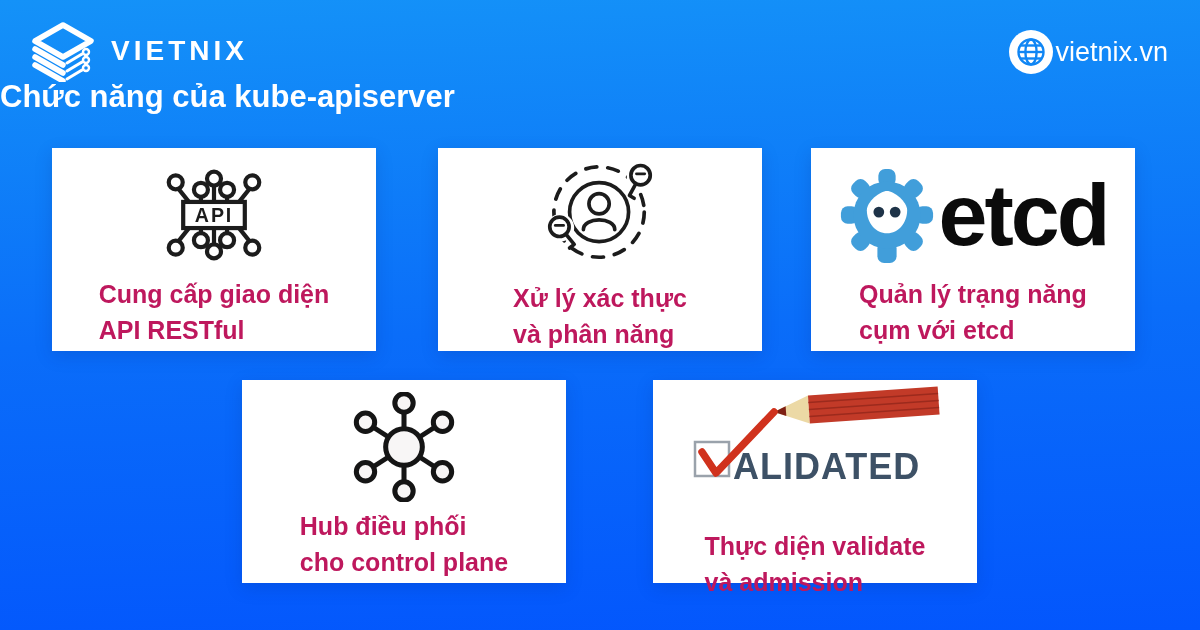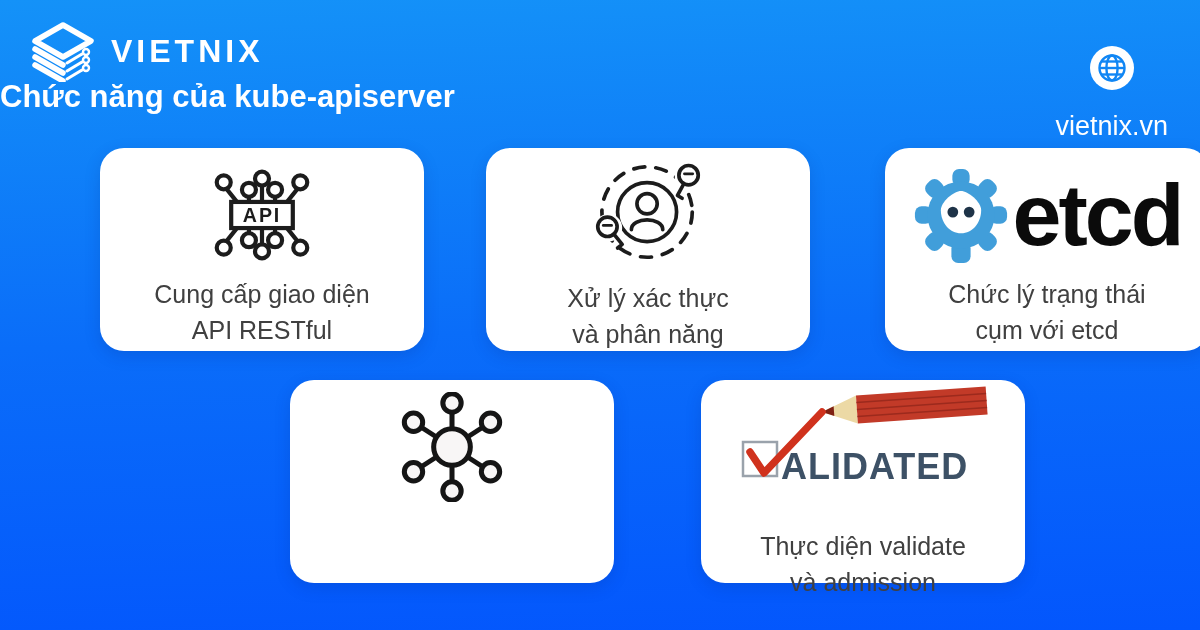--- a/index.html
+++ b/index.html
@@ -2,38 +2,37 @@
 <html><head>
 <meta charset="utf-8">
 <style>
   html,body{margin:0;padding:0;}
   body{
     width:1200px;height:630px;overflow:hidden;position:relative;
     font-family:"Liberation Sans","DejaVu Sans",sans-serif;
     background:linear-gradient(178deg,#1492f8 0%,#0a6df9 52%,#0356fd 100%);
   }
   .brand{position:absolute;left:30px;top:20px;display:flex;align-items:center;gap:15px;}
-  .brand-name{color:#ffffff;font-size:32px;font-weight:bold;letter-spacing:4px;}
-  .site{position:absolute;right:32px;top:46px;display:flex;align-items:center;gap:21px;flex-direction:column;}
+  .brand-name{color:#ffffff;font-size:28px;font-weight:bold;letter-spacing:4px;}
+  .site{position:absolute;right:32px;top:30px;display:flex;align-items:center;gap:2px;}
   .site-name{color:#ffffff;font-size:27px;font-weight:normal;}
   .page-title{
     position:absolute;top:79px;left:0;width:1200px;
     color:#ffffff;font-size:31px;font-weight:bold;
   }
   .card{
-    position:absolute;width:324px;height:203px;background:#ffffff;border-radius:24px;
+    position:absolute;width:324px;height:203px;background:#ffffff;border-radius:0;
     display:flex;flex-direction:column;align-items:center;
     box-shadow:0 5px 16px rgba(5,40,130,0.18);
-    margin-left:48px;
   }
   .card .icon-area{height:122px;margin-top:6px;display:flex;align-items:center;justify-content:center;gap:4px;}
-  .card .card-text{text-align:center;font-size:25px;line-height:36px;color:#404040;}
+  .card .card-text{font-size:25px;line-height:36px;color:#be185d;font-weight:bold;}
   #card-api{left:52px;top:148px;}
   #card-auth{left:438px;top:148px;gap:8px;}
-  #card-etcd{left:837px;top:148px;}
+  #card-etcd{left:811px;top:148px;}
   #card-hub{left:242px;top:380px;}
   #card-validate{left:653px;top:380px;gap:36px;}
   .etcd-word{font-size:88px;font-weight:bold;color:#0b0b0b;letter-spacing:-3px;line-height:88px;}
 </style>
 </head>
 <body>
 
 <div class="brand">
   <svg width="66" height="62" viewBox="0 0 66 62">
     <g fill="none" stroke="#ffffff" stroke-linejoin="round" stroke-linecap="round">
@@ -144,21 +143,21 @@
         <rect x="41" y="2" width="18" height="18" rx="7" transform="rotate(315,50,50)"></rect>
         <circle cx="50" cy="50" r="35"></circle>
       </g>
       <path d="M50,25 C57,25 71,36 71,45 C71,58 62,69 50,69 C38,69 29,58 29,45 C29,36 43,25 50,25 Z" fill="#ffffff"></path>
       <circle cx="41.5" cy="47" r="5.6" fill="#1e3348"></circle>
       <circle cx="58.5" cy="47" r="5.6" fill="#1e3348"></circle>
     </svg>
     <span class="etcd-word">etcd</span>
   </div>
   <div class="card-text">
-    <div>Chức lý trạng thái</div>
+    <div>Quản lý trạng năng</div>
     <div>cụm với etcd</div>
   </div>
 </div>
 
 <div class="card" id="card-hub">
   <div class="icon-area">
     <svg width="110" height="110" viewBox="0 0 120 120">
       <g stroke="#151515" stroke-width="5.5" fill="#f8f6f6">
         <line x1="60" y1="60" x2="60" y2="12"></line>
         <line x1="60" y1="60" x2="60" y2="108"></line>
@@ -169,20 +168,24 @@
         <circle cx="60" cy="12" r="10"></circle>
         <circle cx="60" cy="108" r="10"></circle>
         <circle cx="18" cy="33" r="10"></circle>
         <circle cx="102" cy="33" r="10"></circle>
         <circle cx="18" cy="87" r="10"></circle>
         <circle cx="102" cy="87" r="10"></circle>
         <circle cx="60" cy="60" r="20"></circle>
       </g>
     </svg>
   </div>
+  <div class="card-text">
+    <div>Hub điều phối</div>
+    <div>cho control plane</div>
+  </div>
 </div>
 
 <div class="card" id="card-validate">
   <div class="icon-area">
     <svg width="272" height="106" viewBox="0 0 272 106">
 
       <g transform="rotate(-4 95 26)">
         <polygon points="95,26 130,12 130,40" fill="#ecd9a5"></polygon>
         <polygon points="95,26 107,21.2 107,30.8" fill="#7e2013"></polygon>
         <rect x="130" y="12" width="130" height="28" fill="#c23a28"></rect>

